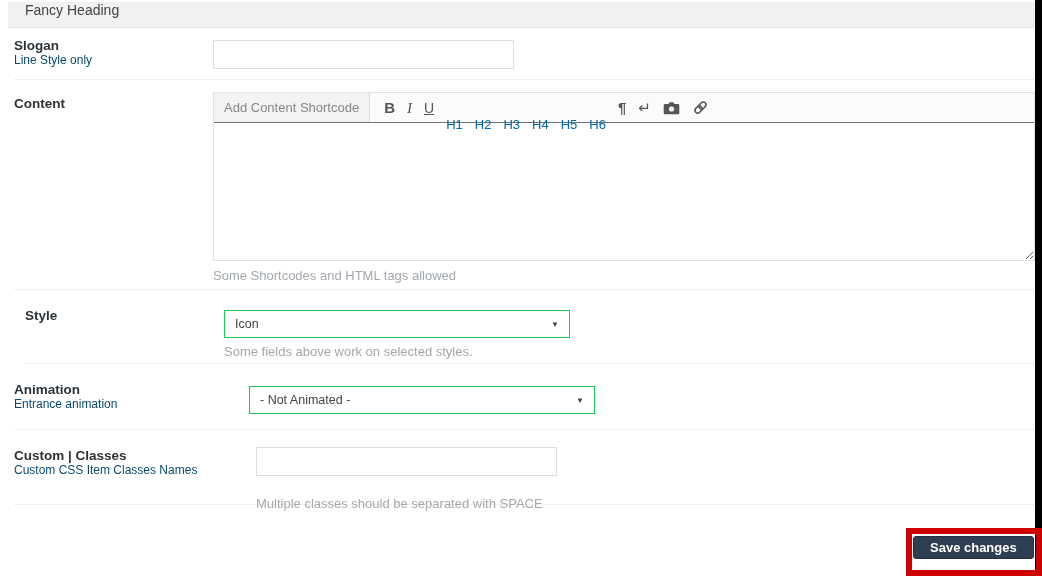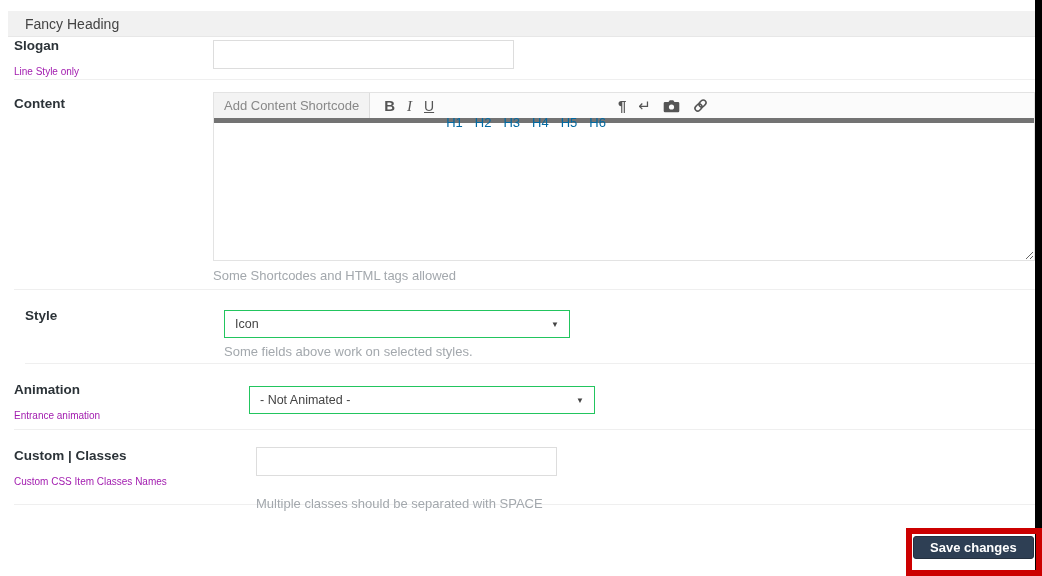--- a/index.html
+++ b/index.html
@@ -3,47 +3,47 @@
 <meta charset="utf-8">
 <style>
   * { box-sizing: border-box; margin: 0; padding: 0; }
   html,body { width:1042px; height:576px; }
   body { font-family: "Liberation Sans", sans-serif; background:#ffffff; position:relative; overflow:hidden; }
 
   .page { position:absolute; left:0; top:0; width:1042px; height:576px; background:#fff; }
 
   .edge-bar { position:absolute; left:1035px; top:0; width:7px; height:576px; background:#000; z-index:5; }
 
-  .header-bar { position:absolute; left:8px; top:11px; width:1027px; height:26px; background:#f1f1f1;
-                border-bottom:1px solid #e7e7e7; display:flex; align-items:center; }
+  .header-bar { position:absolute; left:8px; top:2px; width:1027px; height:26px; background:#f1f1f1;
+                border-bottom:1px solid #e7e7e7; display:flex; align-items:flex-start; }
   .header-bar .title { padding-left:17px; font-size:14px; color:#444; }
 
   .content { position:absolute; left:14px; top:28px; width:1021px; }
 
   .row { display:flex; border-bottom:1px solid #efefef; }
   .col-label { width:199px; flex:0 0 199px; }
   .col-field { flex:1; }
 
   .field-label { font-size:13.5px; font-weight:bold; color:#2c3338; }
-  .field-desc  { font-size:10px; color:#a21caf; margin-top:13px; }
+  .field-desc  { font-size:12px; color:#0c4a6e; margin-top:0; }
   .help-text   { font-size:13px; color:#a3a8ad; }
 
   .text-input { width:301px; height:29px; border:1px solid #dddddd; background:#fff; padding:0 8px;
                 font-size:13px; color:#444; font-family:"Liberation Sans",sans-serif; outline:none; }
 
   
   .row-slogan { height:52px; }
   .row-slogan .col-label { padding-top:10px; }
   .row-slogan .text-input { margin-top:12px; }
 
   .row-content { height:210px; }
   .row-content .col-label { padding-top:16px; }
 
   .editor { margin-top:12px; width:822px; border:1px solid #e3e3e3; background:#fff; }
-  .toolbar { height:30px; background:#fbfbfb; border-bottom:5px solid #737373; display:flex; align-items:stretch; }
+  .toolbar { height:30px; background:#fbfbfb; border-bottom:1px solid #737373; display:flex; align-items:stretch; }
   .shortcode-btn { background:#f3f3f3; border-right:1px solid #dddddd; padding:0 10px; display:flex;
                    align-items:center; font-size:13px; color:#888; cursor:pointer; white-space:nowrap; }
   .tb-group { display:flex; align-items:center; padding-left:8px; }
   .tb-btn { color:#555; font-size:13px; margin:0 6px; cursor:pointer; line-height:28px; }
   .tb-bold { font-weight:bold; font-size:15px; }
   .tb-italic { font-family:"Liberation Serif", serif; font-style:italic; font-size:15px; }
   .tb-underline { text-decoration:underline; font-size:14px; }
   .tb-heading { color:#0369a1;margin-top:34px; }
   .tb-pilcrow { font-size:15px; font-weight:bold; }
   .tb-return { font-size:15px; }

